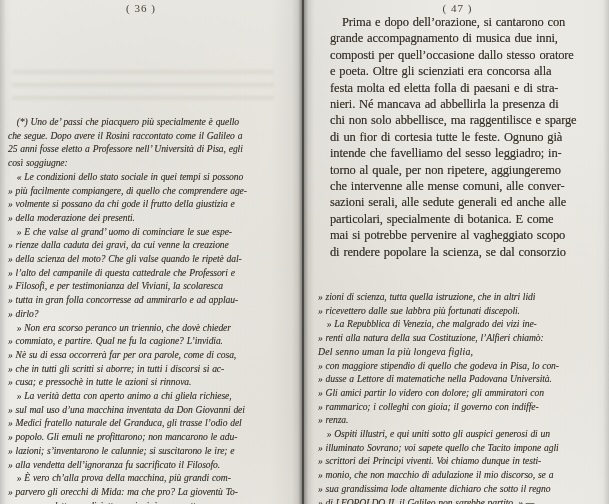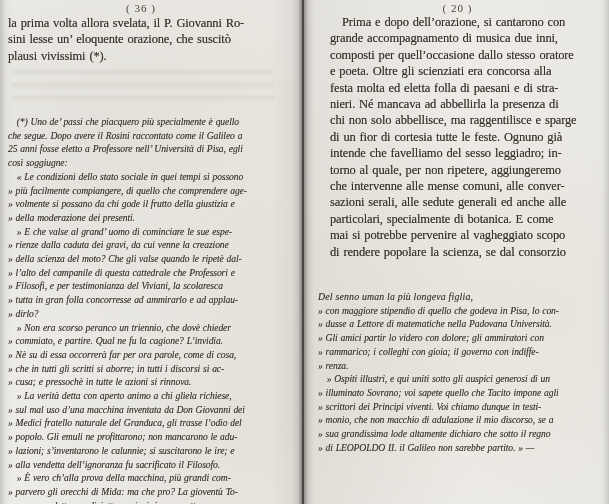--- a/index.html
+++ b/index.html
@@ -75,23 +75,20 @@
   }
 </style>
 </head>
 <body>
 
 <div class="scan">
 
   <div class="page page-left">
     <div class="page-number">( 36 )</div>
 
-    <div class="text-block main-text">la prima volta allora svelata, il P. Giovanni Ro-
-sini lesse un’ eloquente orazione, che suscitò
-plausi vivissimi (*).</div>
 
     <div class="bleed bleed-left"></div>
     <div class="bleed bleed-left2"></div>
 
     <div class="footnote-block fn-lines">   (*) Uno de’ passi che piacquero più specialmente è quello
 che segue. Dopo avere il Rosini raccontato come il Galileo a
 25 anni fosse eletto a Professore nell’ Università di Pisa, egli
 così soggiugne:
    « Le condizioni dello stato sociale in quei tempi si possono
 » più facilmente compiangere, di quello che comprendere age-
@@ -116,39 +113,43 @@
 » lazioni; s’inventarono le calunnie; si suscitarono le ire; e
 » alla vendetta dell’ignoranza fu sacrificato il Filosofo.
    » È vero ch’alla prova della macchina, più grandi com-
 » parvero gli orecchi di Mida: ma che pro? La gioventù To-
 » scana perdette per diciotto anni, cioè per quattro genera-</div>
   </div>
 
   <div class="gutter"></div>
 
   <div class="page page-right">
-    <div class="page-number">( 20 )</div>
+    <div class="page-number">( 47 )</div>
 
     <div class="text-block main-text">   Prima e dopo dell’orazione, si cantarono con
 grande accompagnamento di musica due inni,
 composti per quell’occasione dallo stesso oratore
 e poeta. Oltre gli scienziati era concorsa alla
 festa molta ed eletta folla di paesani e di stra-
 nieri. Né mancava ad abbellirla la presenza di
 chi non solo abbellisce, ma raggentilisce e sparge
 di un fior di cortesia tutte le feste. Ognuno già
 intende che favelliamo del sesso leggiadro; in-
 torno al quale, per non ripetere, aggiungeremo
 che intervenne alle mense comuni, alle conver-
 sazioni serali, alle sedute generali ed anche alle
 particolari, specialmente di botanica. E come
 mai si potrebbe pervenire al vagheggiato scopo
 di rendere popolare la scienza, se dal consorzio</div>
 
     <div class="footnote-block">
+      <div class="fn-lines">» zioni di scienza, tutta quella istruzione, che in altri lidi
+» ricevettero dalle sue labbra più fortunati discepoli.
+   » La Repubblica di Venezia, che malgrado dei vizi ine-
+» renti alla natura della sua Costituzione, l’Alfieri chiamò:</div>
       <div class="fn-verse">Del senno uman la più longeva figlia,</div>
       <div class="fn-lines">» con maggiore stipendio di quello che godeva in Pisa, lo con-
 » dusse a Lettore di matematiche nella Padovana Università.
 » Gli amici partir lo videro con dolore; gli ammiratori con
 » rammarico; i colleghi con gioia; il governo con indiffe-
 » renza.
    » Ospiti illustri, e qui uniti sotto gli auspici generosi di un
 » illuminato Sovrano; voi sapete quello che Tacito impone agli
 » scrittori dei Principi viventi. Voi chiamo dunque in testi-
 » monio, che non macchio di adulazione il mio discorso, se a

